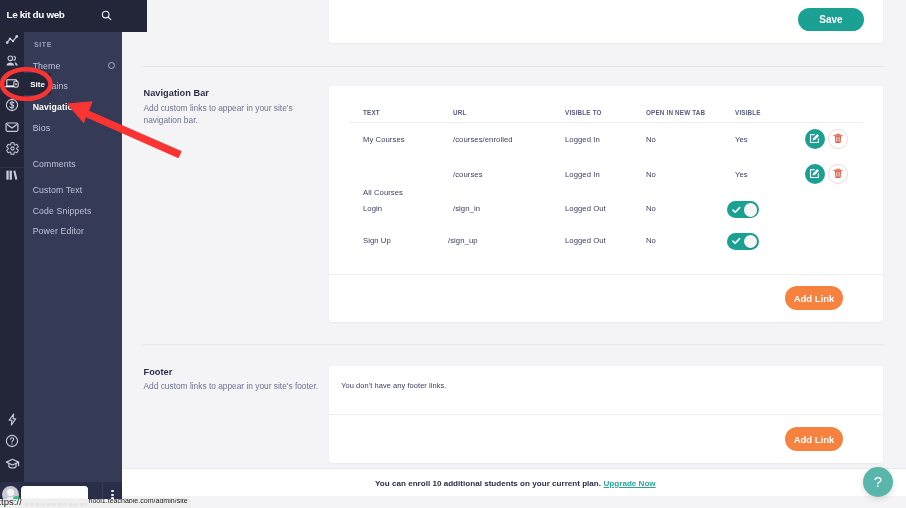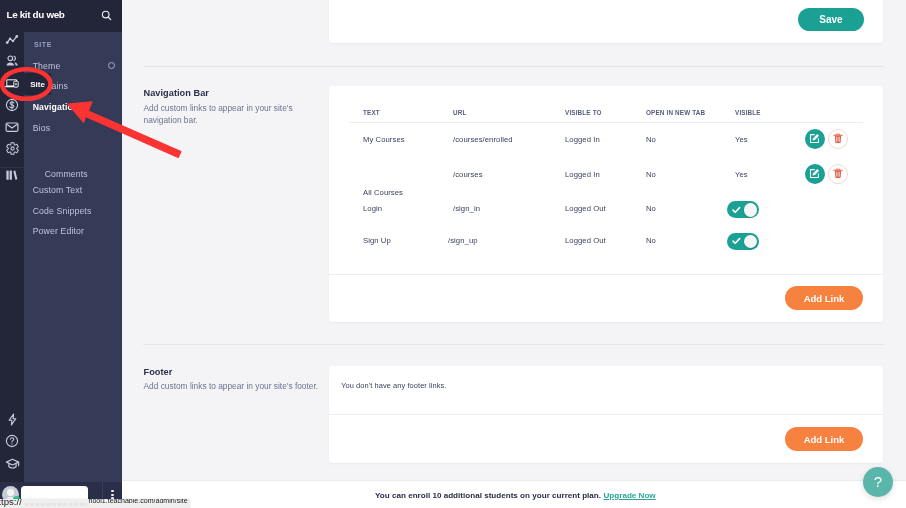--- a/index.html
+++ b/index.html
@@ -18,21 +18,21 @@
   .panel{position:absolute;left:24px;top:32px;width:98px;height:455px;background:#353b57;z-index:4;}
   .panel-label{position:absolute;left:10px;top:9px;font-size:7px;font-weight:700;
                letter-spacing:.09em;color:#9aa0bd;}
   .nav-item{position:absolute;left:0;width:98px;height:21px;display:flex;align-items:center;}
   .nav-item .nav-text{padding-left:8.7px;font-size:8.7px;color:#c0c4d9;letter-spacing:.015em;text-align:right;}
   .nav-item.active .nav-text{color:#ffffff;font-weight:700;}
   .nav-dot{position:absolute;left:83.5px;top:50%;margin-top:-3.6px;
            width:7.2px;height:7.2px;border-radius:50%;border:1.5px solid #a9aecb;box-sizing:border-box;}
 
   
-  .brand{position:absolute;left:0;top:0;width:122px;height:32px;background:#222638;z-index:7;}
+  .brand{position:absolute;left:0;top:0;width:122px;height:32px;background:#222638;z-index:7;padding-left:25px;}
   .brand-title{position:absolute;left:6.5px;top:8.9px;font-size:9.9px;font-weight:700;color:#fff;
                letter-spacing:-.035em;}
   .brand-search{position:absolute;left:98.5px;top:8.3px;width:16px;height:16px;
                 display:flex;align-items:center;justify-content:center;}
 
   
   .tooltip{position:absolute;left:24px;top:73px;width:27px;height:22px;background:#222638;
            border-radius:2px;z-index:8;display:flex;align-items:center;justify-content:center;}
   .tooltip span{font-size:8px;font-weight:700;color:#fff;}
 
@@ -65,41 +65,41 @@
   .main{position:absolute;left:122px;top:0;right:0;bottom:0;background:#f4f4f6;overflow:hidden;}
   .card{position:absolute;background:#fff;border-radius:3px;box-shadow:0 1px 2px rgba(26,28,45,.05);}
   .divider{position:absolute;height:1px;background:#e4e5ea;}
 
   .sec-title{position:absolute;font-size:9.2px;font-weight:700;color:#2b2f4c;letter-spacing:.005em;}
   .sec-desc{position:absolute;font-size:8.35px;line-height:12.5px;color:#6e7491;}
 
   .btn{display:inline-flex;align-items:center;justify-content:center;border:none;border-radius:20px;
        color:#fff;font-weight:700;cursor:pointer;font-family:"Liberation Sans",sans-serif;}
   .btn-save{position:absolute;left:676px;top:8px;width:66px;height:23px;background:#1ba094;font-size:10px;}
-  .btn-add{position:absolute;width:78px;height:24px;background:#f7813f;font-size:9.5px;}
+  .btn-add{position:absolute;width:58px;height:24px;background:#f7813f;font-size:9.5px;}
 
   
   .thead{position:absolute;font-size:6.3px;font-weight:700;letter-spacing:.028em;color:#555b7e;}
   .trow-cell{position:absolute;font-size:7.7px;color:#3c4160;letter-spacing:.008em;}
   .row-div{position:absolute;height:1px;background:#eceef1;}
 
   .icon-btn{position:absolute;width:20px;height:20px;border-radius:50%;display:flex;
             align-items:center;justify-content:center;box-sizing:border-box;cursor:pointer;}
   .icon-btn.edit{background:#1ba094;}
   .icon-btn.del{background:#fff;border:1px solid #f3d9d2;}
 
   .toggle{position:absolute;width:32px;height:17px;border-radius:9px;background:#1ba094;cursor:pointer;}
   .toggle .knob{position:absolute;right:1.7px;top:1.9px;width:13.6px;height:13.6px;border-radius:50%;
                 background:#f6f6f6;box-shadow:0 1px 2px rgba(0,0,0,.14);}
   .toggle .chk{position:absolute;left:5.5px;top:4.6px;line-height:0;}
 
   .empty-text{position:absolute;font-size:7.45px;color:#3c4160;letter-spacing:.01em;}
 
   
-  .bottombar{position:absolute;left:122px;right:0;bottom:0;height:28px;background:#fff;
+  .bottombar{position:absolute;left:122px;right:0;bottom:12px;height:28px;background:#fff;
              border-top:1px solid #e9eaee;box-sizing:border-box;z-index:10;}
   .bottombar .msg{position:absolute;left:253px;top:9.7px;font-size:8.1px;font-weight:700;color:#2a2e4a;
                   white-space:nowrap;}
   .bottombar .up{position:absolute;left:481.5px;top:9.7px;font-size:8.1px;font-weight:700;color:#2aa699;
                  text-decoration:underline;cursor:pointer;white-space:nowrap;}
 
   .help-bubble{position:absolute;right:13px;bottom:11px;width:30px;height:30px;border-radius:50%;
                background:#5ab5ab;z-index:11;display:flex;align-items:center;justify-content:center;
                box-shadow:0 2px 6px rgba(0,0,0,.13);cursor:pointer;}
   .help-bubble span{color:#fff;font-size:15px;font-weight:400;line-height:1;margin-top:-1px;}
@@ -312,21 +312,21 @@
       </div>
       <div class="nav-item" style="top: 43.8px;">
         <span class="nav-text">Domains</span>
       </div>
       <div class="nav-item active" style="top: 64.5px;">
         <span class="nav-text">Navigation</span>
       </div>
       <div class="nav-item" style="top: 85.2px;">
         <span class="nav-text">Bios</span>
       </div>
-      <div class="nav-item" style="top: 131px; padding-left: 12px;">
+      <div class="nav-item" style="top: 121px;">
         <span class="nav-text">Comments</span>
       </div>
       <div class="nav-item" style="top: 147.3px;">
         <span class="nav-text">Custom Text</span>
       </div>
       <div class="nav-item" style="top: 168px;">
         <span class="nav-text">Code Snippets</span>
       </div>
       <div class="nav-item" style="top: 188.7px;">
         <span class="nav-text">Power Editor</span>

